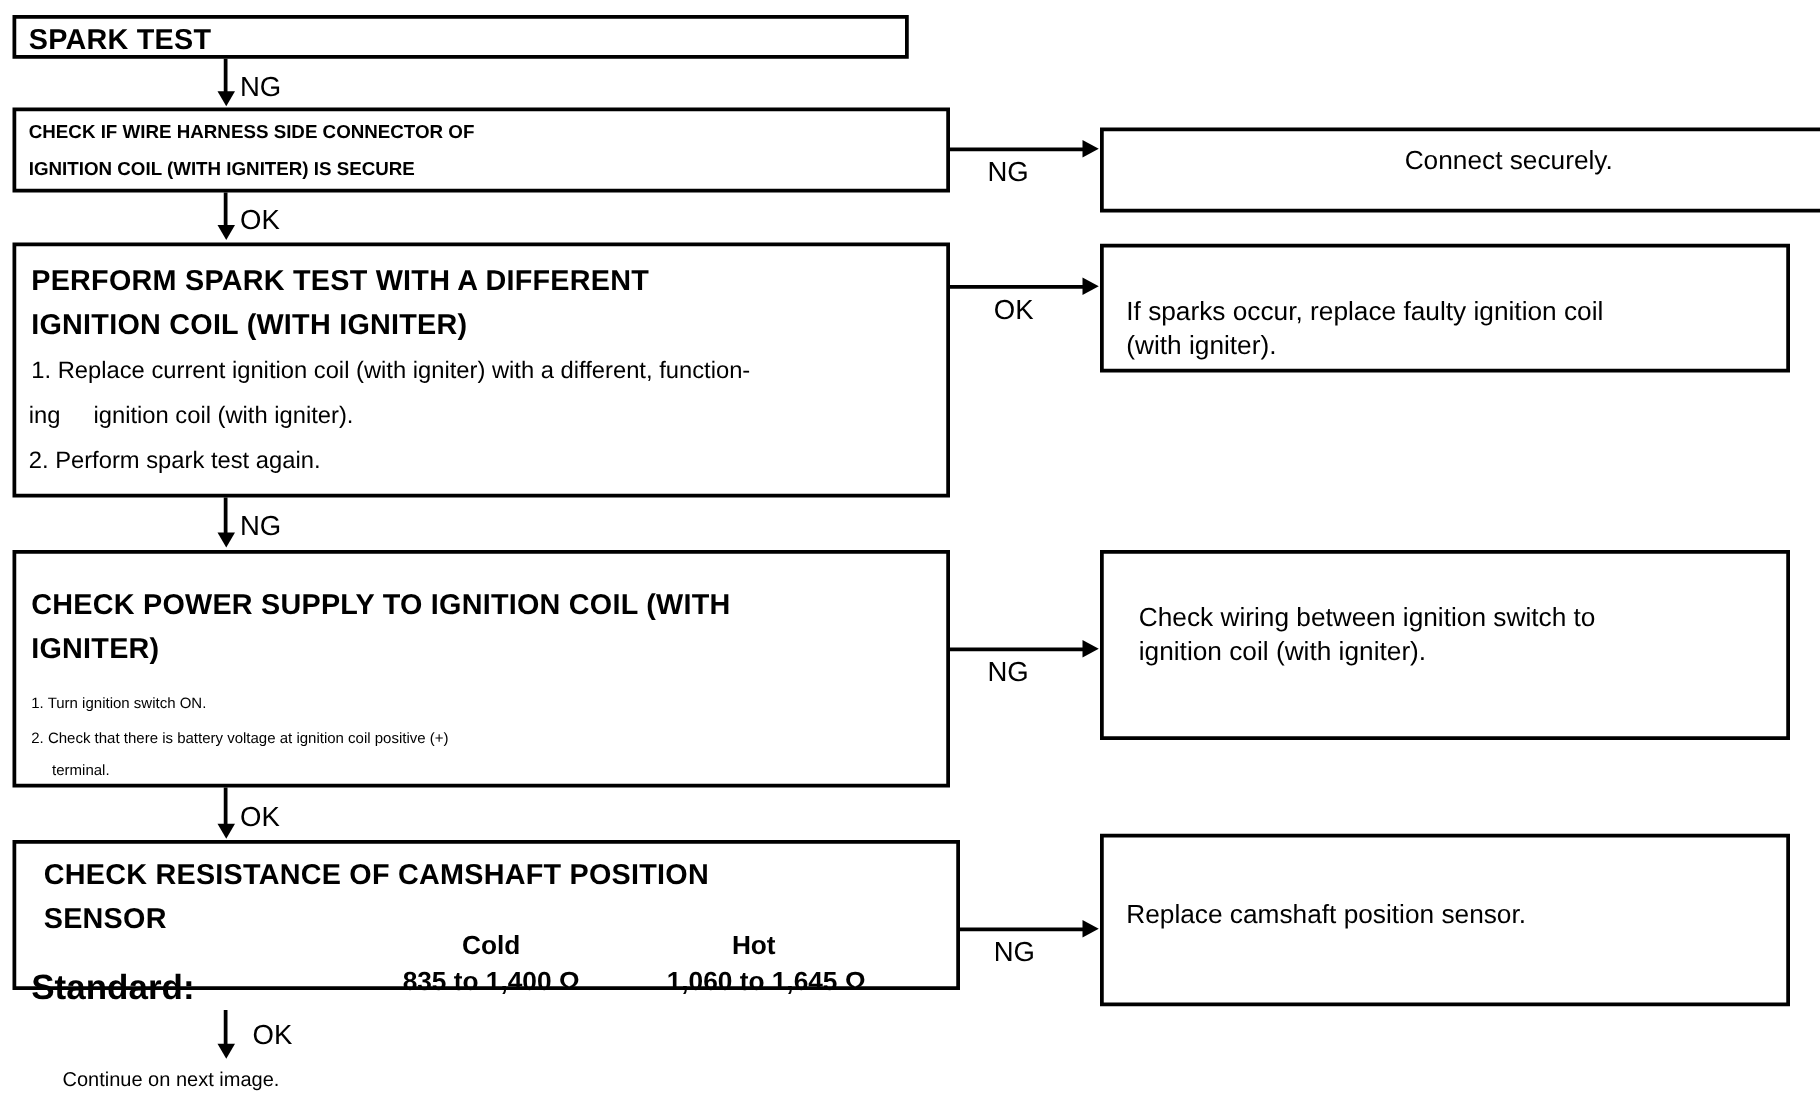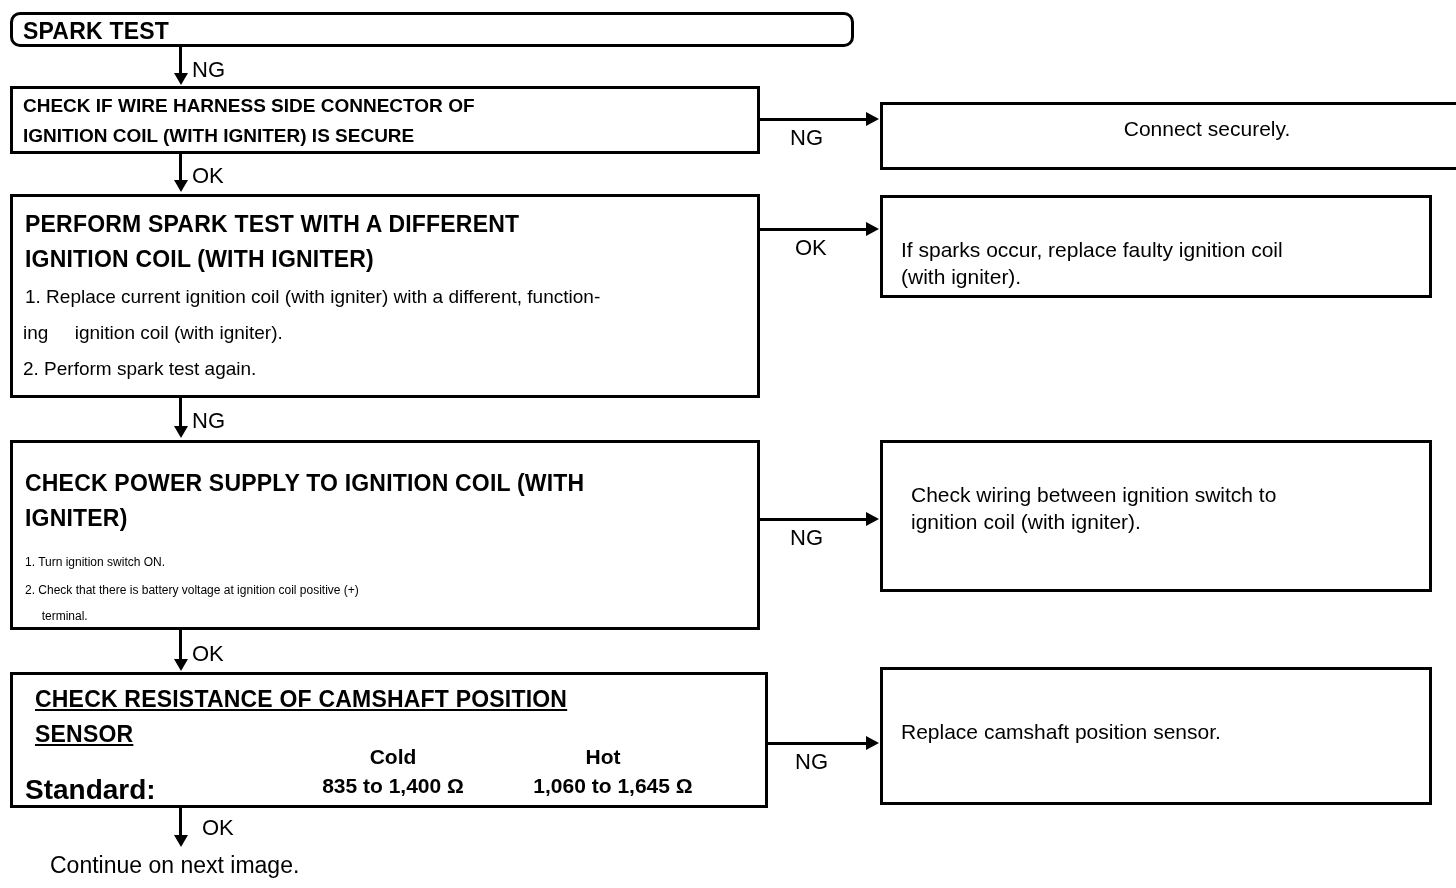--- a/index.html
+++ b/index.html
@@ -28,21 +28,21 @@
   }
   .hdr {
     font-weight: bold;
     font-size: 23px;
     line-height: 30px;
     letter-spacing: 0.2px;
     white-space: pre-wrap;
   }
   .hdr-just {
     font-weight: bold;
-    font-size: 19px;
+    font-size: 15px;
     line-height: 30px;
   }
   .hdr-just > span {
     display: block;
   }
   .just-line {
     display: flex;
     justify-content: space-between;
   }
   .body-txt {
@@ -89,21 +89,21 @@
     border-left: 13px solid #000000;
   }
   .conn-label {
     position: absolute;
     font-size: 22px;
     line-height: 24px;
     white-space: nowrap;
   }
   .tail-text {
     position: absolute;
-    font-size: 23px;
+    font-size: 16px;
     line-height: 26px;
     white-space: nowrap;
   }
   .std-label {
     position: absolute;
     font-weight: bold;
     font-size: 28px;
   }
   .col-head {
     position: absolute;
@@ -116,21 +116,21 @@
     font-weight: bold;
     font-size: 21px;
     text-align: center;
   }
 </style>
 </head>
 <body>
 
 <div id="canvas">
 
-  <div class="box" style="left:10px; top:12px; width:844px; height:35px;border-radius:10px;">
+  <div class="box" style="left:10px; top:12px; width:717px; height:35px;">
     <div class="box-inner" style="padding-top:1px;">
       <div class="hdr">SPARK TEST</div>
     </div>
   </div>
 
   <div class="vline" style="left:179px; top:47px; height:29px;"></div>
   <div class="varrow" style="left:174px; top:73px;"></div>
   <div class="conn-label" style="left:192px; top:58px;">NG</div>
 
   <div class="box" style="left:10px; top:86px; width:750px; height:68px;">
@@ -175,21 +175,21 @@
       <div class="body-txt" style="margin-top:13px;">1. Turn ignition switch ON.</div>
       <div class="body-txt" style="margin-top:2px;">2. Check that there is battery voltage at ignition coil positive (+)
      terminal.</div>
     </div>
   </div>
 
   <div class="vline" style="left:179px; top:630px; height:32px;"></div>
   <div class="varrow" style="left:174px; top:659px;"></div>
   <div class="conn-label" style="left:192px; top:642px;">OK</div>
 
-  <div class="box" style="left:10px; top:672px; width:758px; height:136px;text-decoration:underline;">
+  <div class="box" style="left:10px; top:672px; width:758px; height:120px;">
     <div class="box-inner" style="padding-top:7px; padding-left:22px;">
       <div class="hdr" style="line-height:35px;">CHECK RESISTANCE OF CAMSHAFT POSITION
 SENSOR</div>
     </div>
 
     <span class="col-head" style="left:300px; top:70px; width:160px;">Cold</span>
     <span class="col-head" style="left:510px; top:70px; width:160px;">Hot</span>
     <span class="std-label" style="left:12px; top:99px;">Standard:</span>
     <span class="col-val" style="left:290px; top:99px; width:180px;">835 to 1,400 Ω</span>
     <span class="col-val" style="left:500px; top:99px; width:200px;">1,060 to 1,645 Ω</span>

